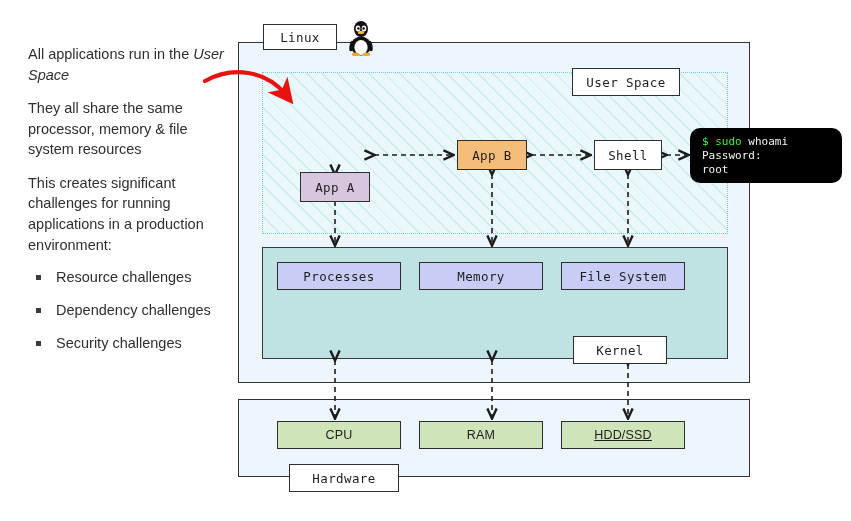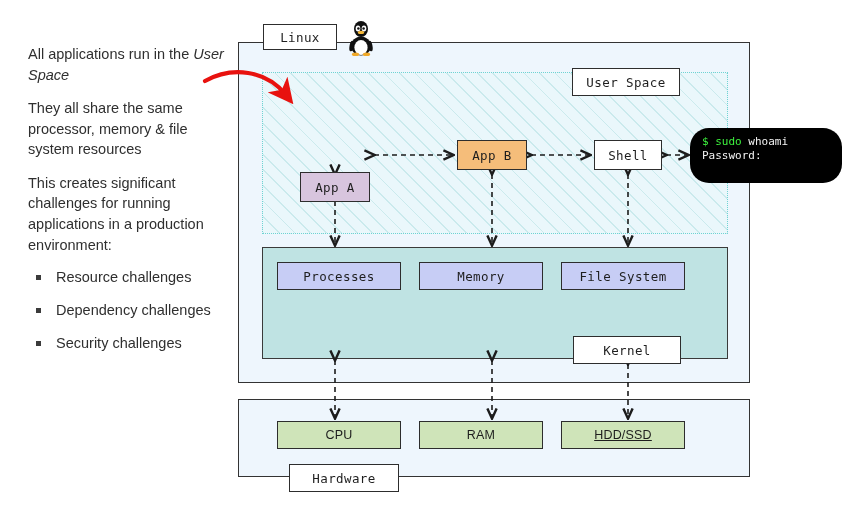--- a/index.html
+++ b/index.html
@@ -103,21 +103,21 @@
         rgba(130,205,205,0.30) 0px,
         rgba(130,205,205,0.30) 1.3px,
         rgba(255,255,255,0) 1.3px,
         rgba(255,255,255,0) 11px),
       #eaf7fb;
   }
 
   
   #label-linux    { left: 263px; top: 24px;  width: 74px;  height: 26px; }
   #label-userspace{ left: 572px; top: 68px;  width: 108px; height: 28px; }
-  #label-kernel   { left: 573px; top: 336px; width: 108px;  height: 28px; }
+  #label-kernel   { left: 573px; top: 336px; width: 94px;  height: 28px; }
   #label-hardware { left: 257px; top: 464px; width: 110px;  height: 28px; margin-left: 32px; }
 
   
   #tux {
     position: absolute;
     left: 345px; top: 16px;
     width: 32px; height: 40px;
   }
 
   
@@ -146,21 +146,21 @@
   #box-cpu     { left: 277px; width: 124px; text-align: right; }
   #box-ram     { left: 419px; width: 124px; }
   #box-hddssd  { left: 561px; width: 124px; text-decoration: underline; }
 
   
   #terminal {
     position: absolute;
     left: 690px; top: 128px;
     width: 152px; height: 55px;
     background: #000000;
-    border-radius: 19px;
+    border-radius: 10px;
     padding: 7px 0 0 12px;
     box-sizing: border-box;
     font-family: "DejaVu Sans Mono", "Liberation Mono", monospace;
     font-size: 11px;
     line-height: 1.28;
     color: #f2f2f2;
   }
   #terminal .prompt-green { color: #3ef23e; }
 
   
@@ -260,15 +260,16 @@
   <div class="box kernel-box" id="box-filesystem">File System</div>
 
   <div class="box hw-box" id="box-cpu">CPU</div>
   <div class="box hw-box" id="box-ram">RAM</div>
   <div class="box hw-box" id="box-hddssd">HDD/SSD</div>
 
   <div id="terminal">
     <div><span class="prompt-green">$</span>
       <span class="prompt-green">sudo</span><span> whoami</span></div>
     <div>Password:</div>
+    <div>root</div>
   </div>
 
 </div>
 
 </body></html>

